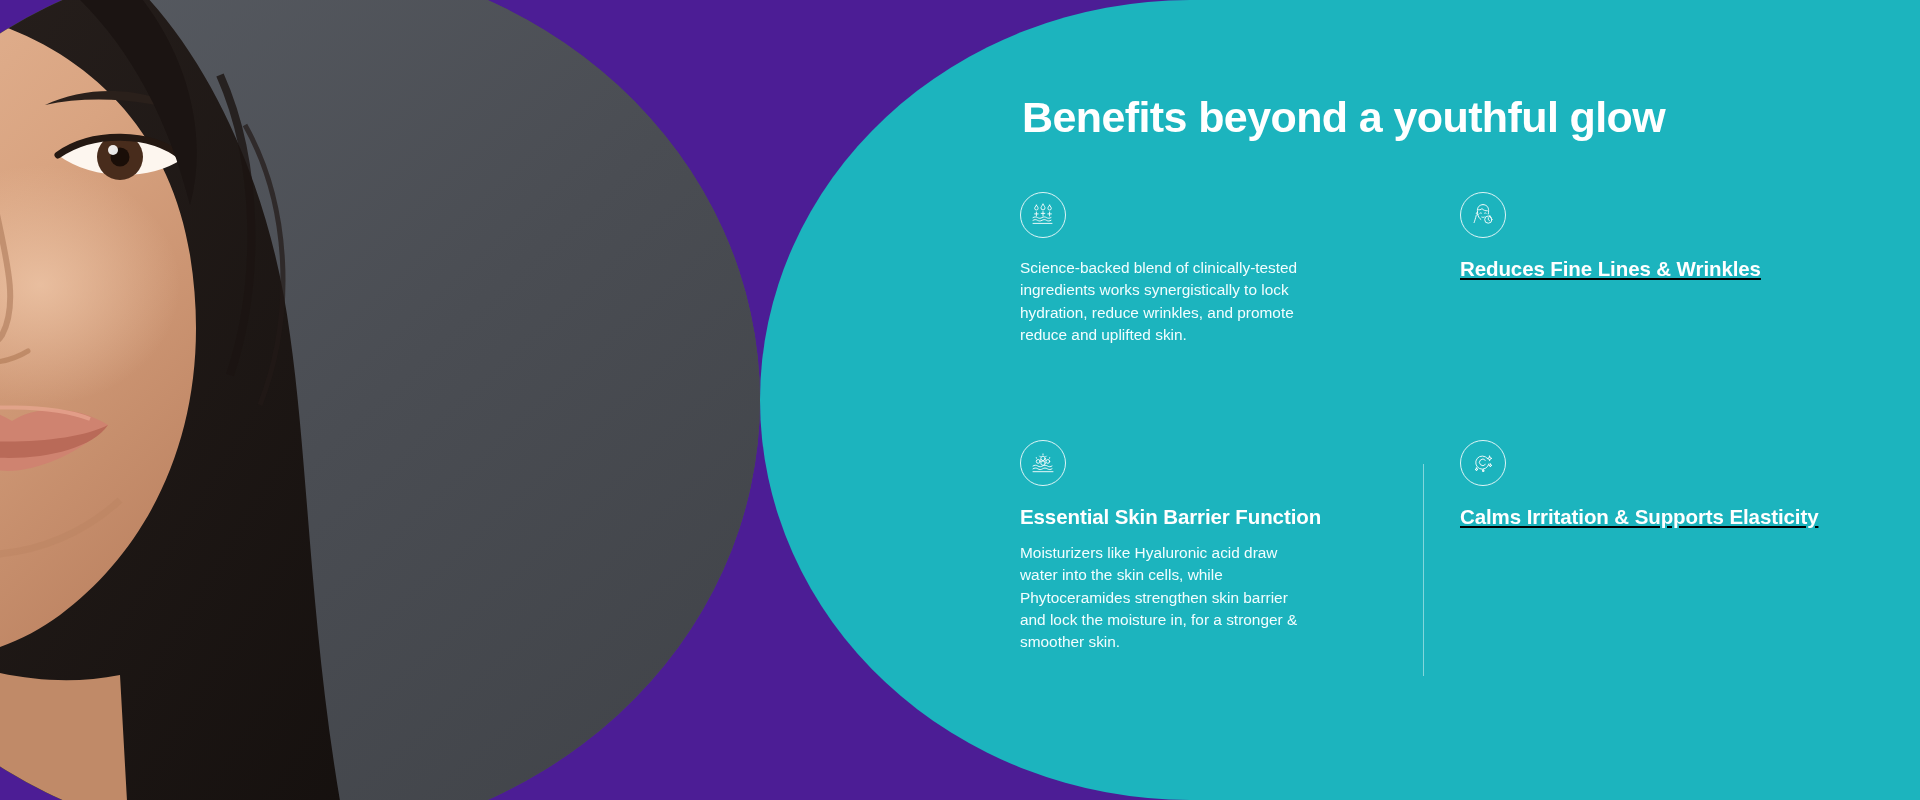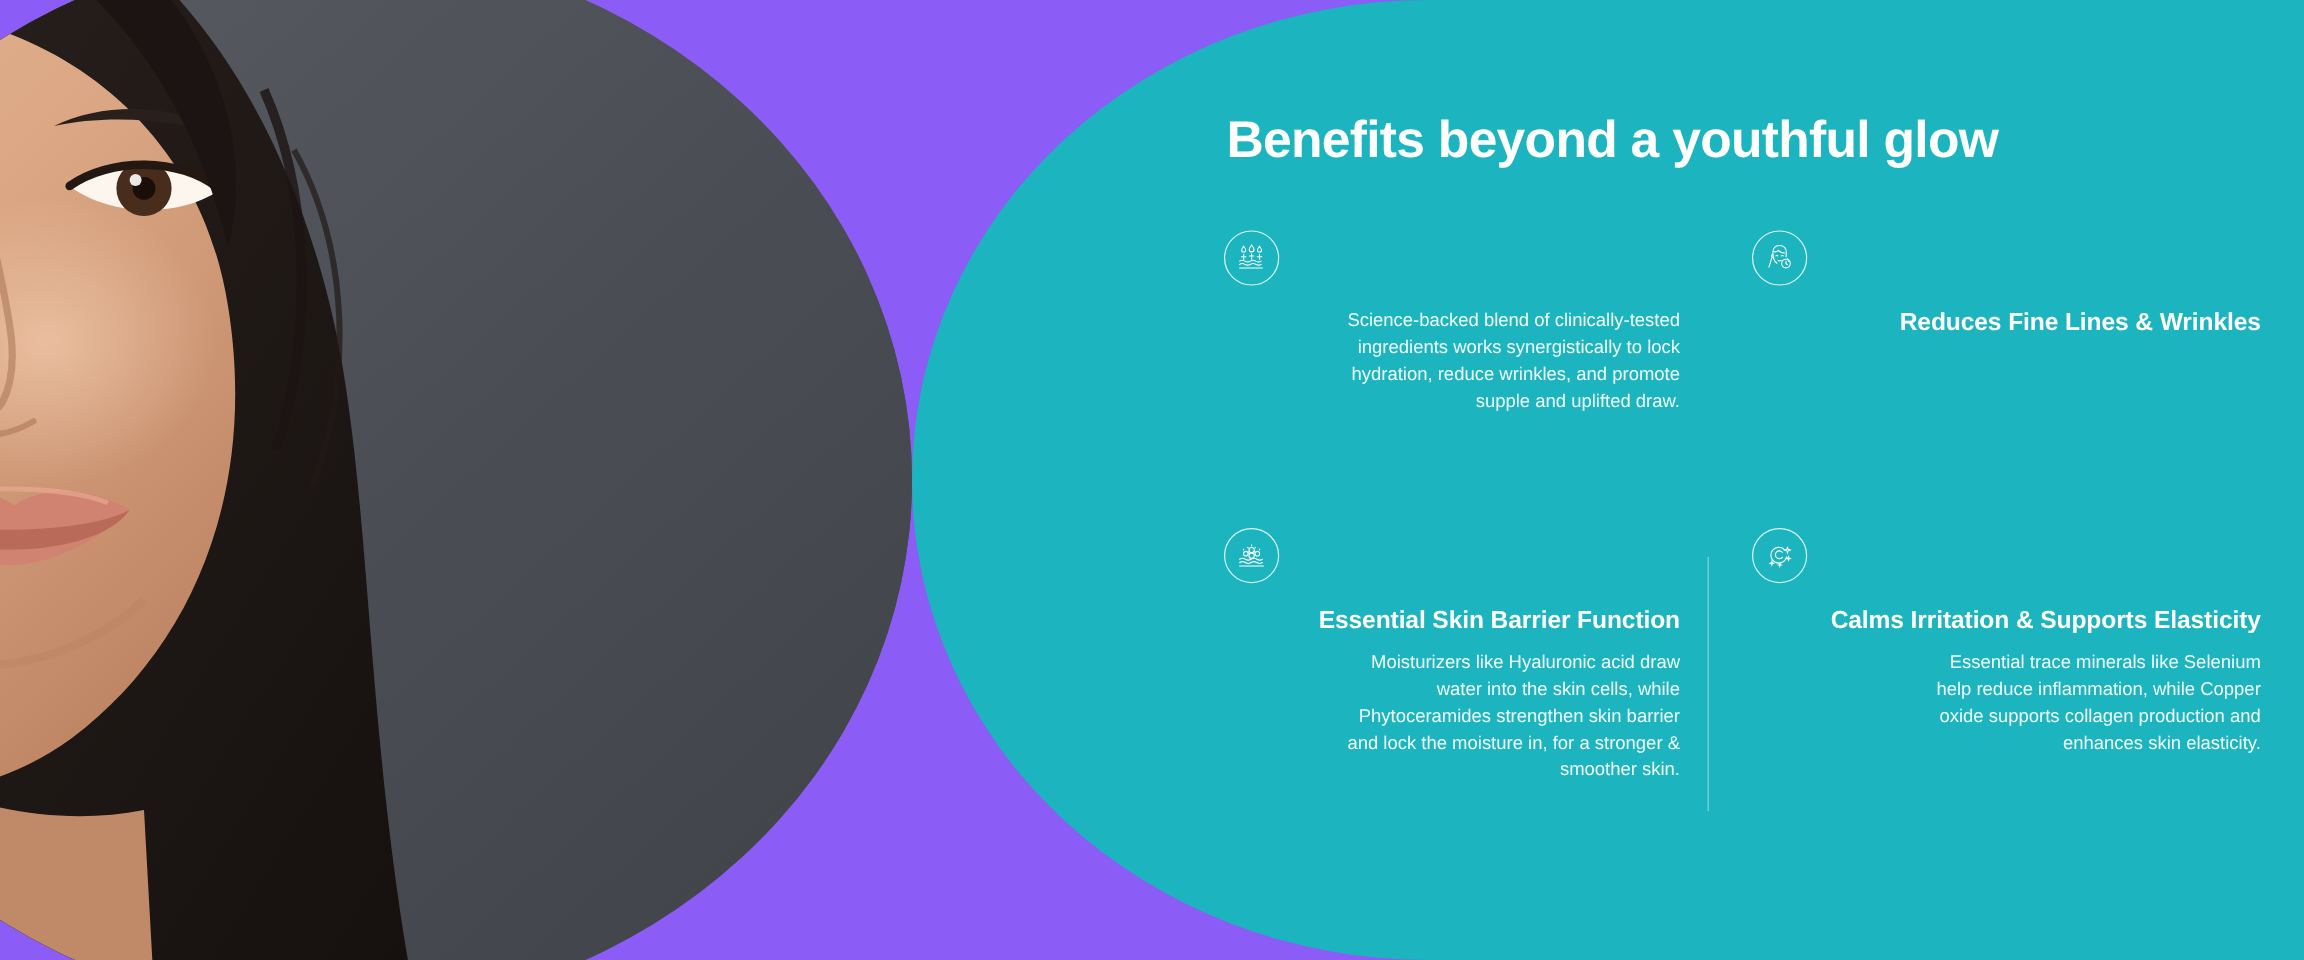--- a/index.html
+++ b/index.html
@@ -7,23 +7,22 @@
     width: 1920px; height: 800px;
     overflow: hidden;
     background: #5FE0E8;
     font-family: "Liberation Sans", sans-serif;
   }
 
   #stage {
     position: relative;
     width: 1920px;
     height: 800px;
-    background: #8b5cf6;
+    background: #4c1d95;
     overflow: hidden;
-    text-align: right;
   }
 
   
   .teal-panel {
     position: absolute;
     left: 760px;
     top: 0px;
     width: 1160px;
     height: 800px;
     background: #1CB4BE;
@@ -77,21 +76,21 @@
     display: flex;
   }
   .row-1 { height: 248px; }
   .row-2 { height: 250px; }
 
   .card {
     position: relative;
     box-sizing: border-box;
   }
   .card-left  { width: 404px; padding-right: 24px; }
-  .card-right { width: 460px; padding-left: 36px; }
+  .card-right { width: 460px; padding-left: 36px; text-decoration: underline; }
 
   .icon-badge {
     width: 44px;
     height: 44px;
     border-radius: 50%;
     border: 1.3px solid rgba(255,255,255,0.85);
     display: flex;
     align-items: center;
     justify-content: center;
     margin-bottom: 19px;
@@ -221,21 +220,21 @@
               <path d="M6.4 10v4M13 9.5v4.5M19.6 10v4"></path>
               <path d="M4.6 11.9h3.6M11.2 11.4h3.6M17.8 11.9h3.6"></path>
               <path d="M3 15.6c1.5-.9 3-.9 4.5 0s3 .9 4.5 0 3-.9 4.5 0 3 .9 4.5 0"></path>
               <path d="M3 18.3c1.5-.9 3-.9 4.5 0s3 .9 4.5 0 3-.9 4.5 0 3 .9 4.5 0"></path>
               <path d="M3 21.4h19"></path>
             </svg>
           </div>
           <div class="card-body">Science-backed blend of clinically-tested
 ingredients works synergistically to lock
 hydration, reduce wrinkles, and promote
-supple and uplifted draw.</div>
+reduce and uplifted skin.</div>
         </div>
 
         <div class="card card-right">
           <div class="icon-badge">
             <svg width="26" height="26" viewBox="0 0 26 26" fill="none" stroke="#ffffff" stroke-width="0.9" stroke-linecap="round">
               <path d="M13 2.6c-3.5 0-5.6 2.4-5.6 6 0 1.1.1 2.3.3 3.4.4 2.4 1.6 4.4 3.1 5.4"></path>
               <path d="M13 2.6c3.5 0 5.6 2.4 5.6 6 0 1.1-.1 2.3-.3 3.4"></path>
               <path d="M7.7 7.6c1.4.5 3.2.2 4.3-1 1.3 1.6 3.4 2.4 5.3 2.2"></path>
               <path d="M9.9 11.2c.5-.4 1.1-.4 1.6 0M14.5 11.2c.5-.4 1.1-.4 1.6 0"></path>
               <path d="M11.8 15.1c.8.4 1.7.4 2.5 0"></path>
@@ -282,24 +281,20 @@
             <svg width="26" height="26" viewBox="0 0 26 26" fill="none" stroke="#ffffff" stroke-width="0.9" stroke-linecap="round">
               <path d="M17.6 8.6a6.6 6.6 0 1 0 1.2 5.4"></path>
               <path d="M15.3 10.2a3.3 3.3 0 1 0 0 4.3"></path>
               <path d="M19.6 6.1l.6 1.7 1.7.6-1.7.6-.6 1.7-.6-1.7-1.7-.6 1.7-.6z"></path>
               <path d="M20.4 13.9l.4 1.1 1.1.4-1.1.4-.4 1.1-.4-1.1-1.1-.4 1.1-.4z"></path>
               <path d="M6.5 17.9l.4 1.1 1.1.4-1.1.4-.4 1.1-.4-1.1L5 19.4l1.1-.4z"></path>
               <path d="M13.2 19.6l.3.9.9.3-.9.3-.3.9-.3-.9-.9-.3.9-.3z"></path>
             </svg>
           </div>
           <div class="card-title">Calms Irritation &amp; Supports Elasticity</div>
-          <div class="card-body">Essential trace minerals like Selenium
-help reduce inflammation, while Copper
-oxide supports collagen production and
-enhances skin elasticity.</div>
         </div>
 
       </div>
 
     </div>
   </div>
 
 </div>
 
 </body></html>

